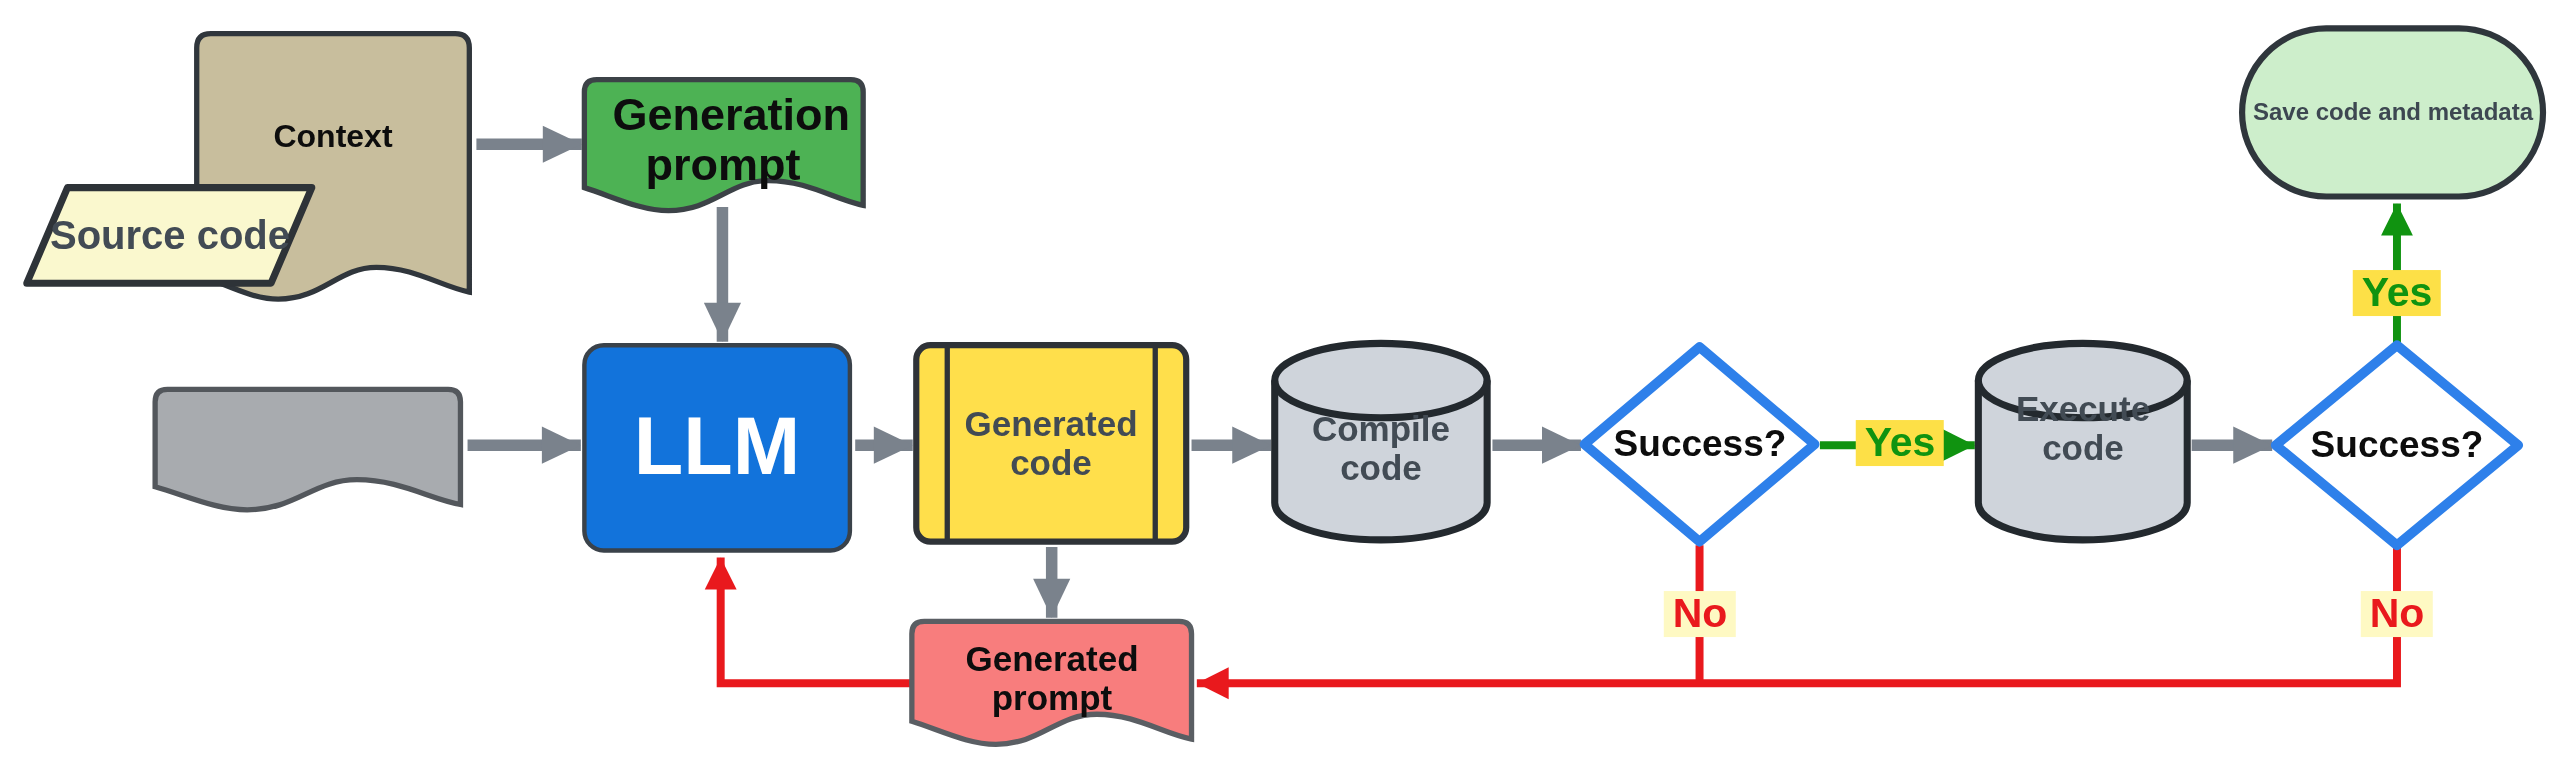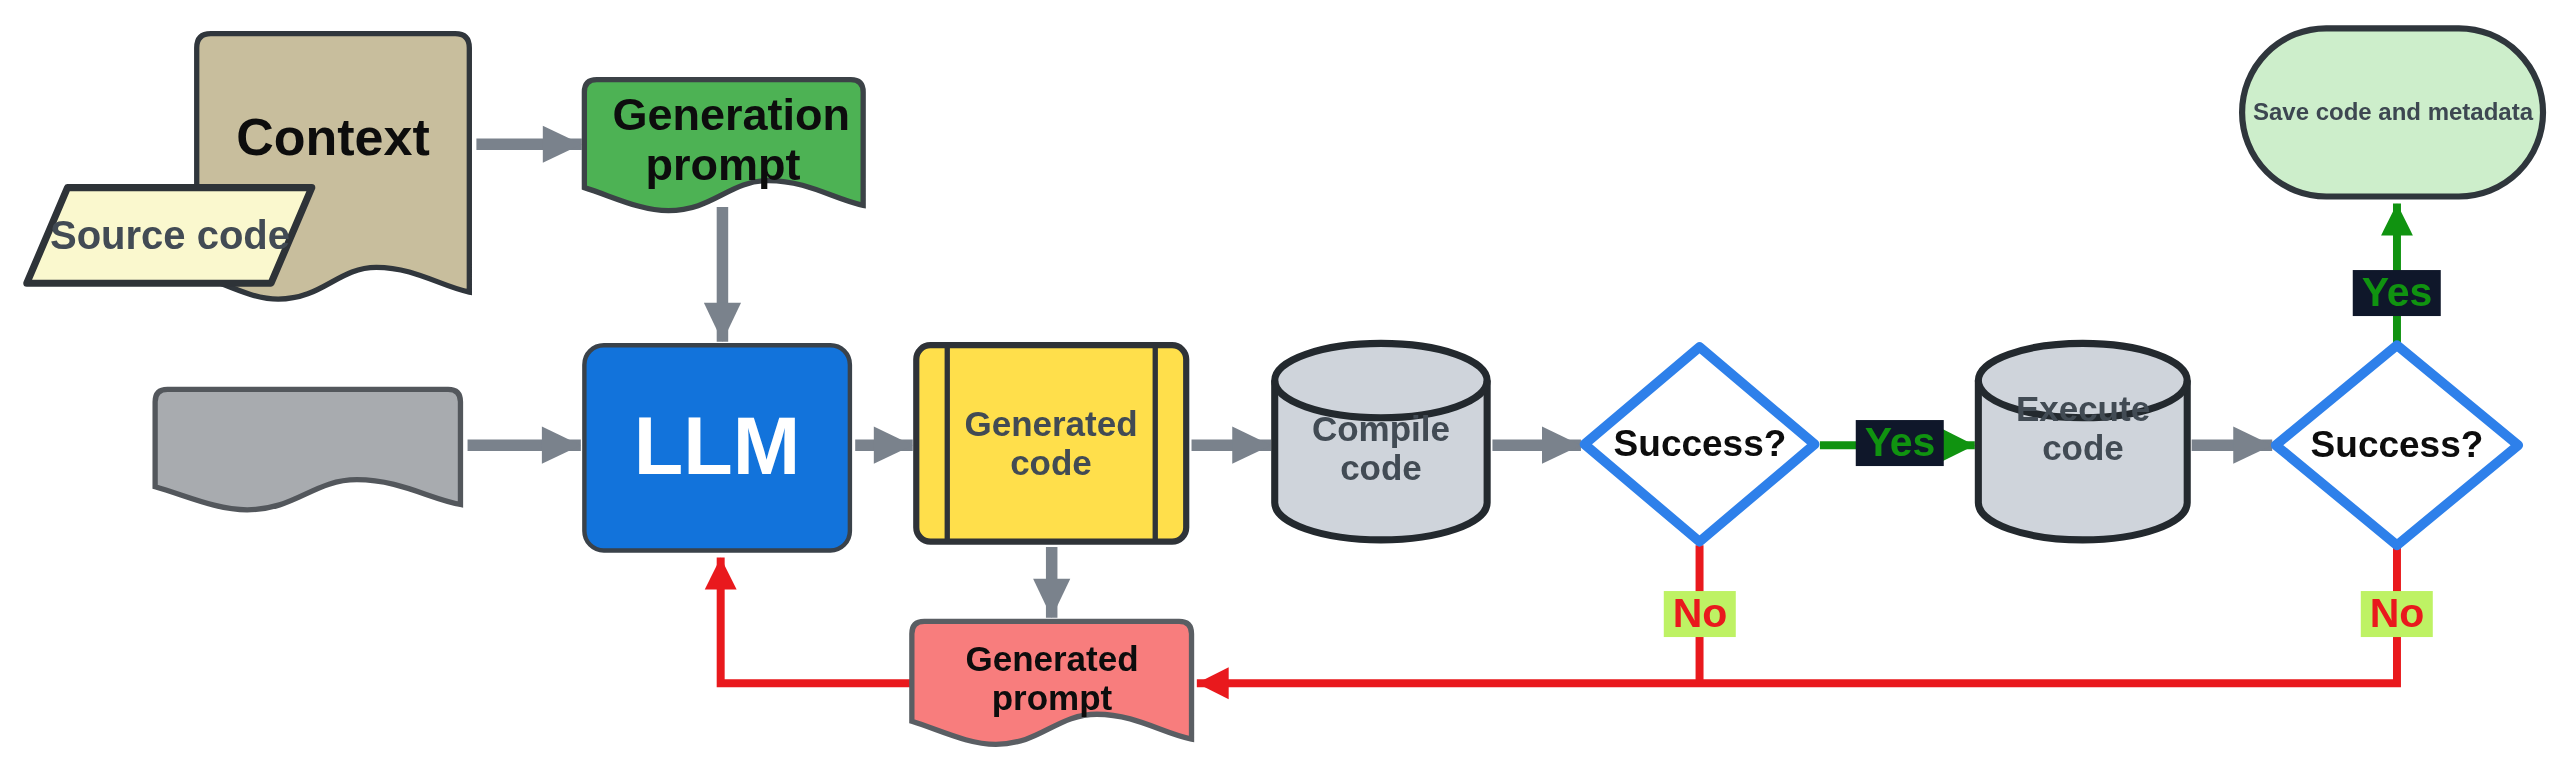--- a/index.html
+++ b/index.html
@@ -9,22 +9,22 @@
   }
   .canvas svg{position:absolute;left:0;top:0;width:2576px;height:770px;}
   .lbl{
     position:absolute;transform:translate(-50%,-50%);
     font-weight:700;text-align:center;line-height:1.12;color:#0d0d0d;
     white-space:normal;
   }
   .lbl-white{color:#ffffff;}
   .lbl-slate{color:#424B54;}
   .lbl-save{color:#3D4751;}
-  .lbl-green{color:#109310;background:#0f172a;padding:0 8.9px;}
-  .lbl-red{color:#E9191D;background:#bef264;padding:0 8.9px;}
+  .lbl-green{color:#109310;background:#fde047;padding:0 8.9px;}
+  .lbl-red{color:#E9191D;background:#fef9c3;padding:0 8.9px;}
 </style>
 </head>
 <body>
 
 <div class="canvas">
 
   <svg viewBox="0 0 2910 870">
     <defs>
       <marker id="ag" markerUnits="userSpaceOnUse" markerWidth="50" markerHeight="46" refX="46" refY="23" orient="auto">
         <path d="M2,2 L46,23 L2,44 Z" fill="#7A828C"></path>
@@ -80,21 +80,21 @@
     <path d="M2235,430 A118,42 0 0 1 2471,430 V568 A118,42 0 0 1 2235,568 Z" stroke="#23292E" stroke-width="8" fill="#CFD4DB"></path>
     <path d="M2235,430 A118,42 0 0 0 2471,430" fill="none" stroke="#23292E" stroke-width="8"></path>
 
     <path d="M2708,390 L2845,503 L2708,616 L2571,503 Z" stroke="#2E80EA" stroke-width="11" stroke-linejoin="round" fill="#FFFFFF"></path>
 
     <rect x="2533" y="32" width="340" height="190" rx="95" stroke="#2F363C" stroke-width="7" fill="#CDEECB"></rect>
 
     <path d="M1044,702 H1332 Q1346,702 1346,716 V835 C1314,829 1283,807 1239,807 C1194,807 1175,841 1125,841 C1093,841 1062,825 1030,815 V716 Q1030,702 1044,702 Z" stroke="#5A5E63" stroke-width="6" fill="#F87D7D"></path>
   </svg>
 
-  <div class="lbl" style="left:333px;top:137px;font-size:52px;width:266px;">Context</div>
+  <div class="lbl" style="left:333px;top:137px;font-size:32px;width:266px;">Context</div>
 
   <div class="lbl lbl-slate" style="left:170px;top:235px;font-size:40px;width:266px;">Source code</div>
 
   <div class="lbl" style="left:723px;top:140px;font-size:45px;width:221px;">Generation prompt</div>
 
 
   <div class="lbl lbl-white" style="left:717px;top:446px;font-size:81px;width:283px;">LLM</div>
 
   <div class="lbl lbl-slate" style="left:1051px;top:443px;font-size:35px;width:204px;">Generated code</div>
 

